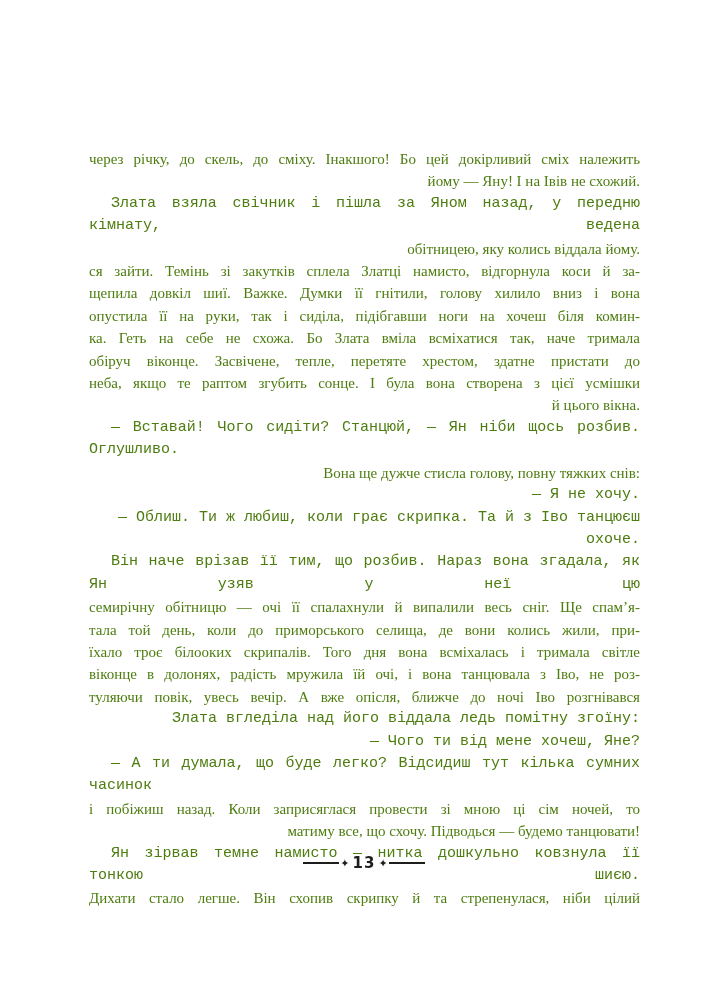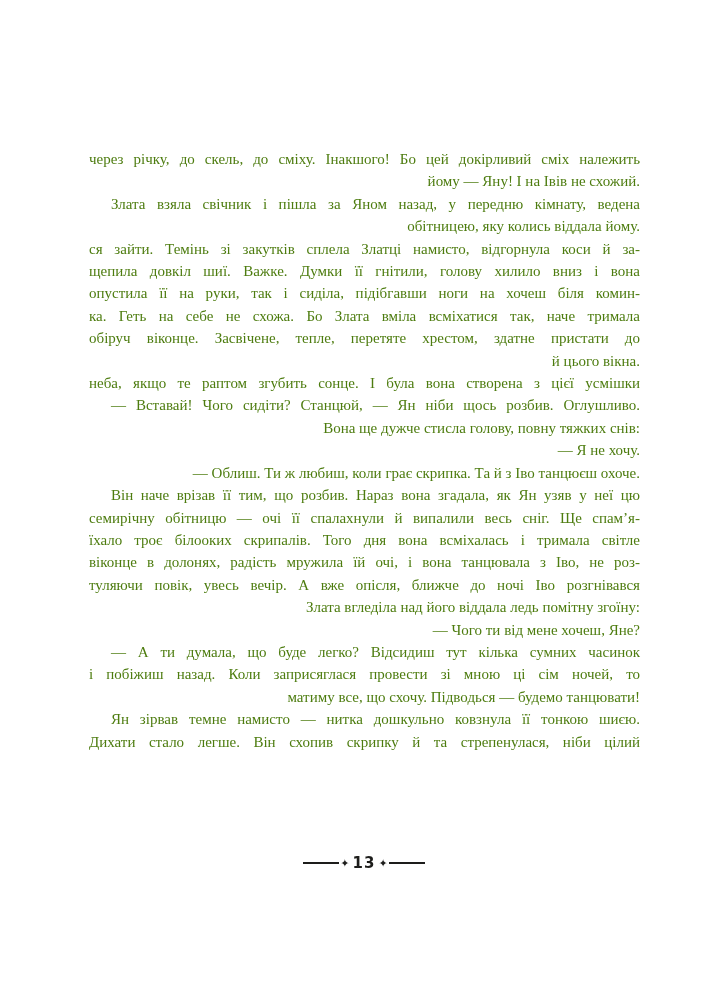--- a/index.html
+++ b/index.html
@@ -27,20 +27,21 @@
   .line {
     line-height: 22.4px;
     text-align: right;
   }
   .line.fill {
     text-align: justify;
     text-align-last: justify;
   }
   .line.indent {
     text-indent: 22px;
+    font-family: Liberation Mono, monospace;
   }
   .footer {
     position: absolute;
     left: 0;
     top: 853px;
     width: 728px;
     height: 20px;
     display: flex;
     align-items: center;
     justify-content: center;
@@ -72,28 +73,29 @@
   <div class="text-block">
       <div class="line fill">через річку, до скель, до сміху. Інакшого! Бо цей докірливий сміх належить</div>
       <div class="line">йому — Яну! І на Івів не схожий.</div>
       <div class="line fill indent">Злата взяла свічник і пішла за Яном назад, у передню кімнату, ведена</div>
       <div class="line">обітницею, яку колись віддала йому.</div>
       <div class="line fill">ся зайти. Темінь зі закутків сплела Златці намисто, відгорнула коси й за-</div>
       <div class="line fill">щепила довкіл шиї. Важке. Думки її гнітили, голову хилило вниз і вона</div>
       <div class="line fill">опустила її на руки, так і сиділа, підібгавши ноги на хочеш біля комин-</div>
       <div class="line fill">ка. Геть на себе не схожа. Бо Злата вміла всміхатися так, наче тримала</div>
       <div class="line fill">обіруч віконце. Засвічене, тепле, перетяте хрестом, здатне пристати до</div>
+      <div class="line fill">неба, якщо те раптом згубить сонце. І була вона створена з цієї усмішки</div>
       <div class="line">й цього вікна.</div>
-      <div class="line fill">неба, якщо те раптом згубить сонце. І була вона створена з цієї усмішки</div>
       <div class="line fill indent">— Вставай! Чого сидіти? Станцюй, — Ян ніби щось розбив. Оглушливо.</div>
       <div class="line">Вона ще дужче стисла голову, повну тяжких снів:</div>
       <div class="line indent">— Я не хочу.</div>
       <div class="line indent">— Облиш. Ти ж любиш, коли грає скрипка. Та й з Іво танцюєш охоче.</div>
       <div class="line fill indent">Він наче врізав її тим, що розбив. Нараз вона згадала, як Ян узяв у неї цю</div>
       <div class="line fill">семирічну обітницю — очі її спалахнули й випалили весь сніг. Ще спам’я-</div>
+      <div class="line fill">тала той день, коли до приморського селища, де вони колись жили, при-</div>
       <div class="line fill">їхало троє білооких скрипалів. Того дня вона всміхалась і тримала світле</div>
       <div class="line fill">віконце в долонях, радість мружила їй очі, і вона танцювала з Іво, не роз-</div>
       <div class="line fill">туляючи повік, увесь вечір. А вже опісля, ближче до ночі Іво розгнівався</div>
       <div class="line indent">Злата вгледіла над його віддала ледь помітну згоїну:</div>
       <div class="line indent">— Чого ти від мене хочеш, Яне?</div>
       <div class="line fill indent">— А ти думала, що буде легко? Відсидиш тут кілька сумних часинок</div>
       <div class="line fill">і побіжиш назад. Коли заприсяглася провести зі мною ці сім ночей, то</div>
       <div class="line">матиму все, що схочу. Підводься — будемо танцювати!</div>
       <div class="line fill indent">Ян зірвав темне намисто — нитка дошкульно ковзнула її тонкою шиєю.</div>
       <div class="line fill">Дихати стало легше. Він схопив скрипку й та стрепенулася, ніби цілий</div>

